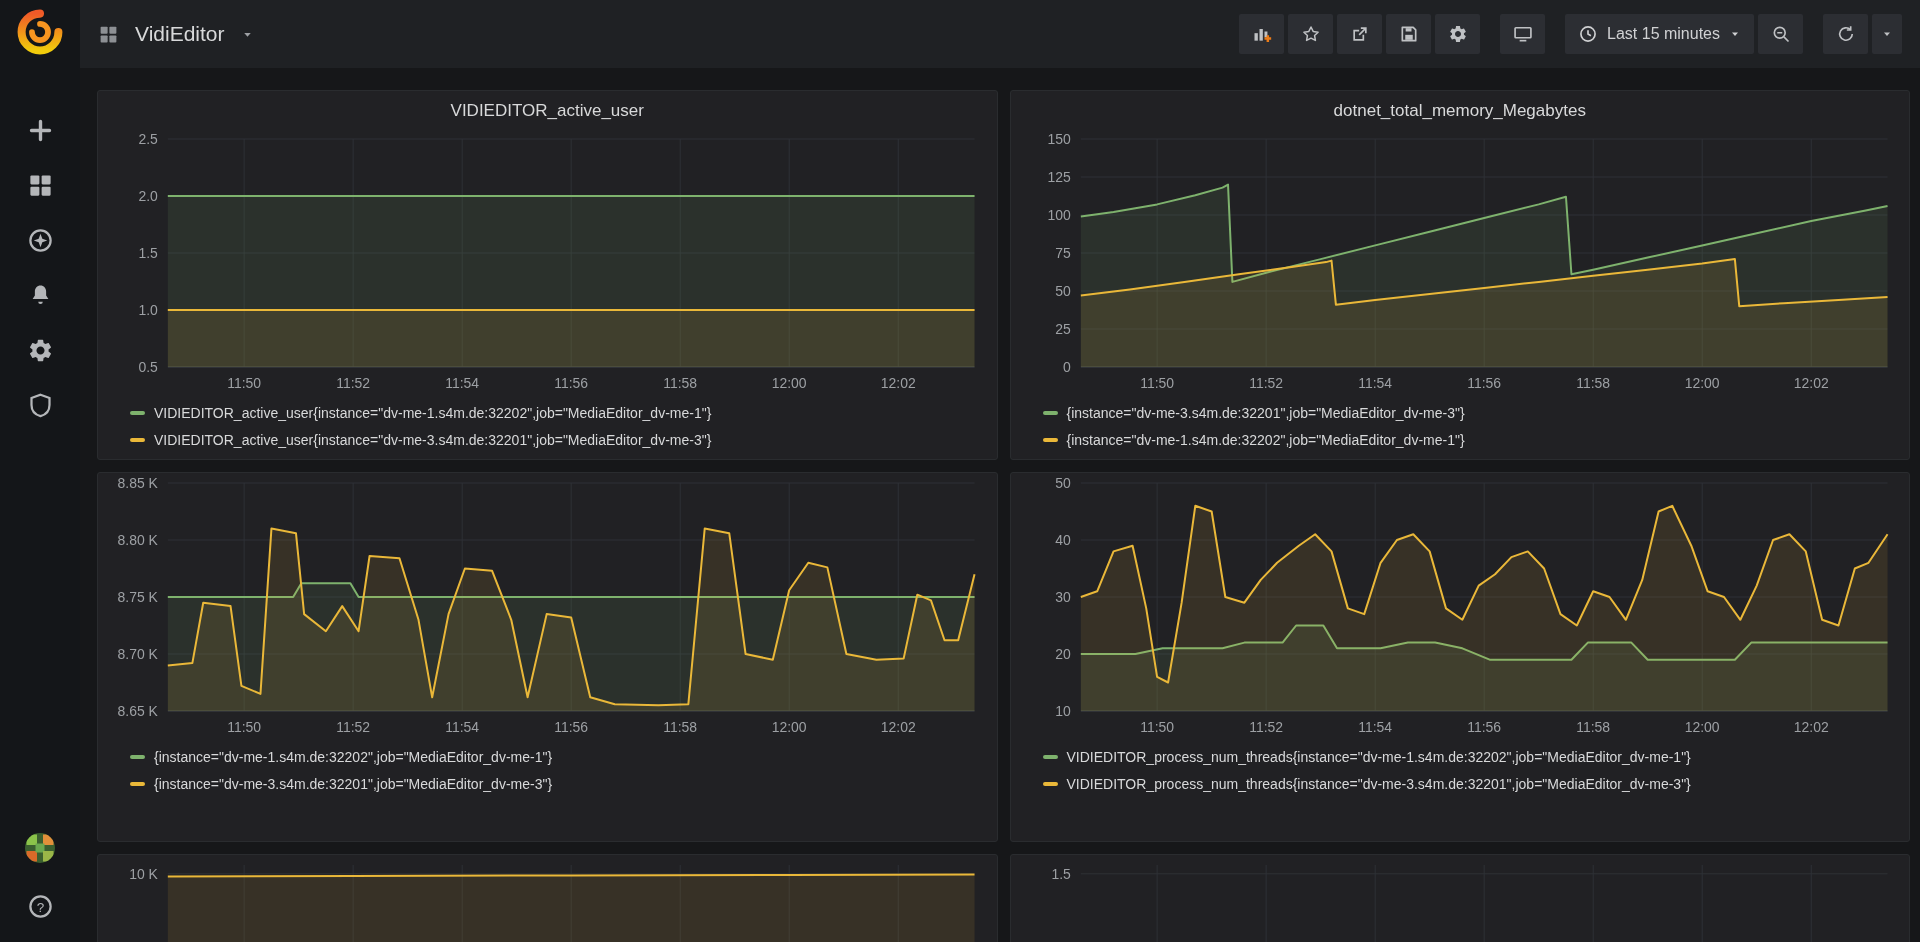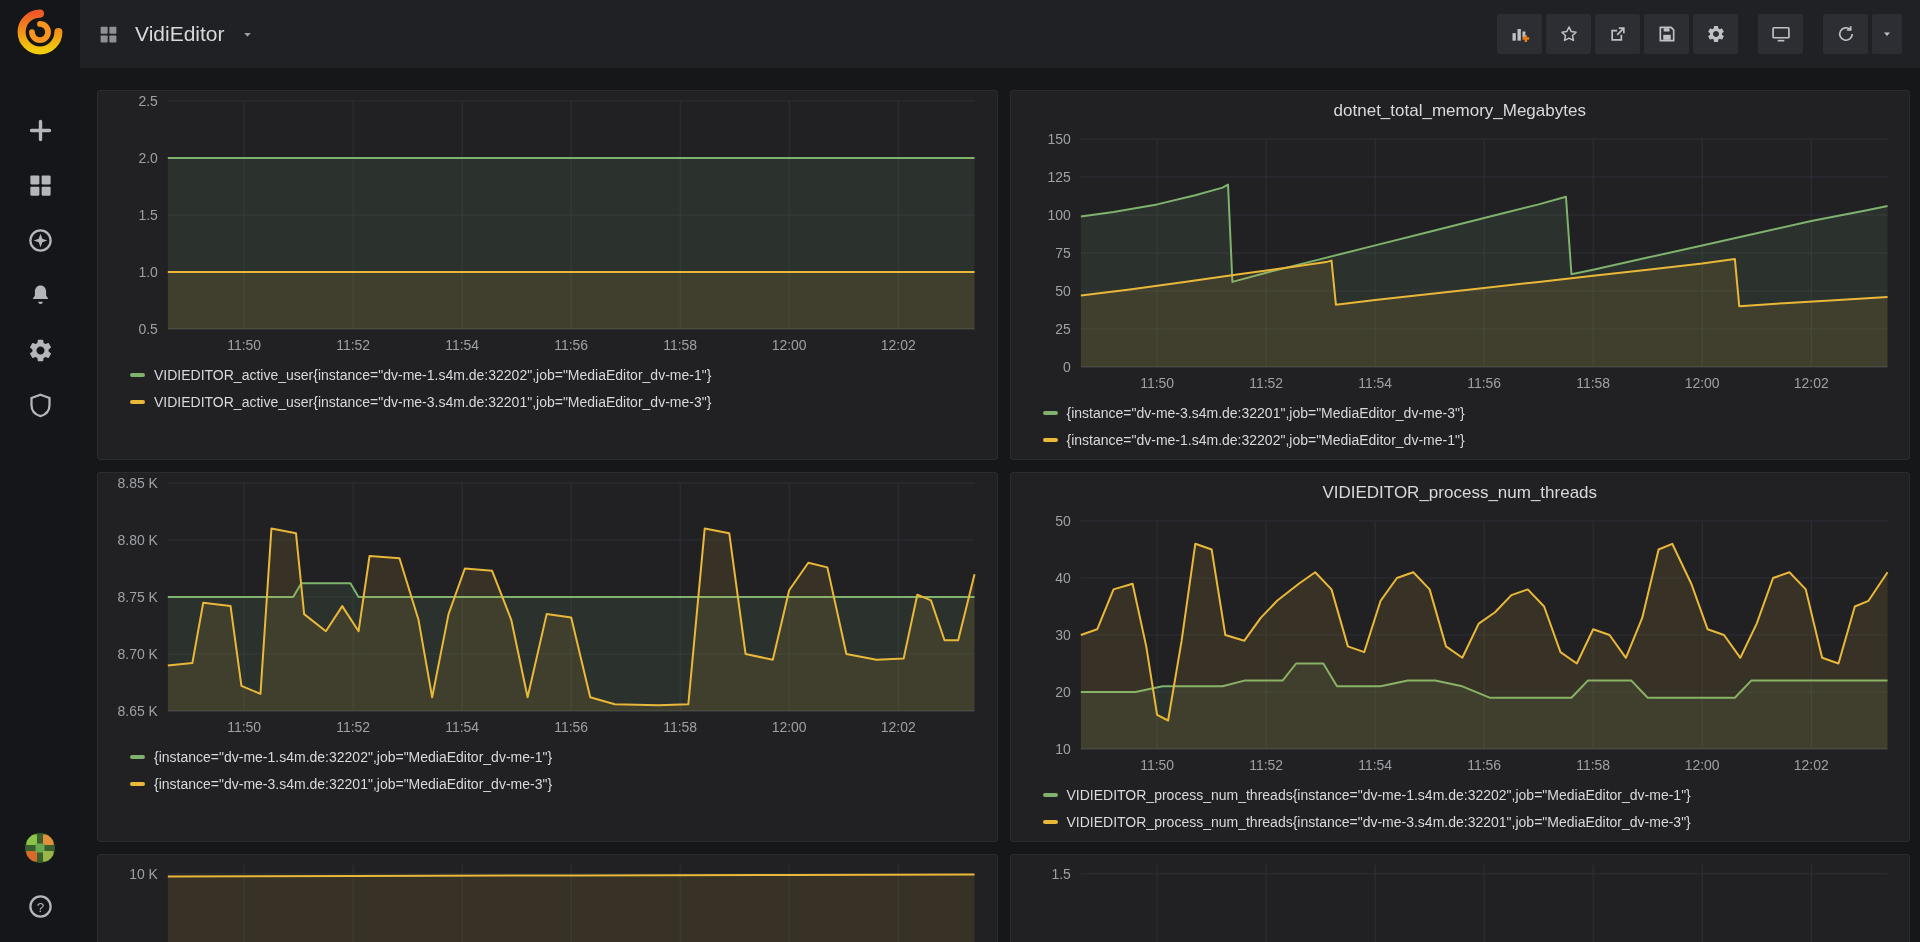--- a/index.html
+++ b/index.html
@@ -218,20 +218,44 @@
         <button class="nav-btn">
           <span class="icon">
             <svg viewBox="0 0 24 24">
               <rect x="2.5" y="4.5" width="19" height="12" rx="1" fill="none" stroke="currentColor" stroke-width="2"></rect>
               <path d="M8 20h8" stroke="currentColor" stroke-width="2"></path>
             </svg>
           </span>
         </button>
       </div>
     <div class="nav-group">
+      <button class="nav-btn time-btn">
+        <span class="icon">
+            <svg viewBox="0 0 24 24">
+              <circle cx="12" cy="12" r="8.5" fill="none" stroke="currentColor" stroke-width="2"></circle>
+              <path d="M12 7.5V12l3.5 2" fill="none" stroke="currentColor" stroke-width="2"></path>
+            </svg>
+          </span>
+        <span class="time-label">Last 15 minutes</span>
+        <span class="icon caret">
+            <svg viewBox="0 0 24 24">
+              <path d="M6 9l6 7 6-7z" fill="currentColor"></path>
+            </svg>
+          </span>
+      </button>
+      <button class="nav-btn">
+        <span class="icon">
+            <svg viewBox="0 0 24 24">
+              <circle cx="10.5" cy="10.5" r="6.5" fill="none" stroke="currentColor" stroke-width="2"></circle>
+              <path d="M7.5 10.5h6M15.5 15.5L21 21" stroke="currentColor" stroke-width="2"></path>
+            </svg>
+          </span>
+      </button>
+    </div>
+    <div class="nav-group">
       <button class="nav-btn">
         <span class="icon">
             <svg viewBox="0 0 24 24">
               <path d="M19.5 12a7.5 7.5 0 1 1-2.2-5.3" fill="none" stroke="currentColor" stroke-width="2"></path>
               <path d="M17.6 2.6v4.6H13" fill="none" stroke="currentColor" stroke-width="2"></path>
             </svg>
           </span>
       </button>
       <button class="nav-btn caret-btn">
         <span class="icon">
@@ -240,20 +264,21 @@
             </svg>
           </span>
       </button>
     </div>
   </div>
 </header>
 
 <main class="dashboard">
   <div class="grid" id="panel-grid">
       <section class="panel">
+    <div class="panel-title">VIDIEDITOR_active_user</div>
     <svg class="chart-svg" preserveAspectRatio="none" viewBox="0 0 885 268">
           <line x1="138.52702702702703" x2="138.52702702702703" y1="10" y2="238" stroke="#2e3136" stroke-width="1"></line>
           <line x1="247.85135135135133" x2="247.85135135135133" y1="10" y2="238" stroke="#2e3136" stroke-width="1"></line>
           <line x1="357.1756756756757" x2="357.1756756756757" y1="10" y2="238" stroke="#2e3136" stroke-width="1"></line>
           <line x1="466.5" x2="466.5" y1="10" y2="238" stroke="#2e3136" stroke-width="1"></line>
           <line x1="575.8243243243243" x2="575.8243243243243" y1="10" y2="238" stroke="#2e3136" stroke-width="1"></line>
           <line x1="685.1486486486486" x2="685.1486486486486" y1="10" y2="238" stroke="#2e3136" stroke-width="1"></line>
           <line x1="794.4729729729729" x2="794.4729729729729" y1="10" y2="238" stroke="#2e3136" stroke-width="1"></line>
           <line x1="62" x2="871" y1="238.0" y2="238.0" stroke="#2e3136" stroke-width="1"></line>
           <text x="52" y="243.0" fill="#9da0a4" font-size="14" text-anchor="end">0.5</text>
@@ -374,21 +399,20 @@
             <span class="legend-swatch" style="background: rgb(126, 178, 109);"></span>
             <span class="legend-label">{instance="dv-me-1.s4m.de:32202",job="MediaEditor_dv-me-1"}</span>
           </div>
           <div class="legend-row">
             <span class="legend-swatch" style="background: rgb(234, 184, 57);"></span>
             <span class="legend-label">{instance="dv-me-3.s4m.de:32201",job="MediaEditor_dv-me-3"}</span>
           </div>
         </div>
   </section>
       <section class="panel">
-    <div class="panel-title">VIDIEDITOR_process_num_threads</div>
     <svg class="chart-svg" preserveAspectRatio="none" viewBox="0 0 885 268">
           <line x1="138.52702702702703" x2="138.52702702702703" y1="10" y2="238" stroke="#2e3136" stroke-width="1"></line>
           <line x1="247.85135135135133" x2="247.85135135135133" y1="10" y2="238" stroke="#2e3136" stroke-width="1"></line>
           <line x1="357.1756756756757" x2="357.1756756756757" y1="10" y2="238" stroke="#2e3136" stroke-width="1"></line>
           <line x1="466.5" x2="466.5" y1="10" y2="238" stroke="#2e3136" stroke-width="1"></line>
           <line x1="575.8243243243243" x2="575.8243243243243" y1="10" y2="238" stroke="#2e3136" stroke-width="1"></line>
           <line x1="685.1486486486486" x2="685.1486486486486" y1="10" y2="238" stroke="#2e3136" stroke-width="1"></line>
           <line x1="794.4729729729729" x2="794.4729729729729" y1="10" y2="238" stroke="#2e3136" stroke-width="1"></line>
           <line x1="62" x2="871" y1="238.0" y2="238.0" stroke="#2e3136" stroke-width="1"></line>
           <text x="52" y="243.0" fill="#9da0a4" font-size="14" text-anchor="end">10</text>

